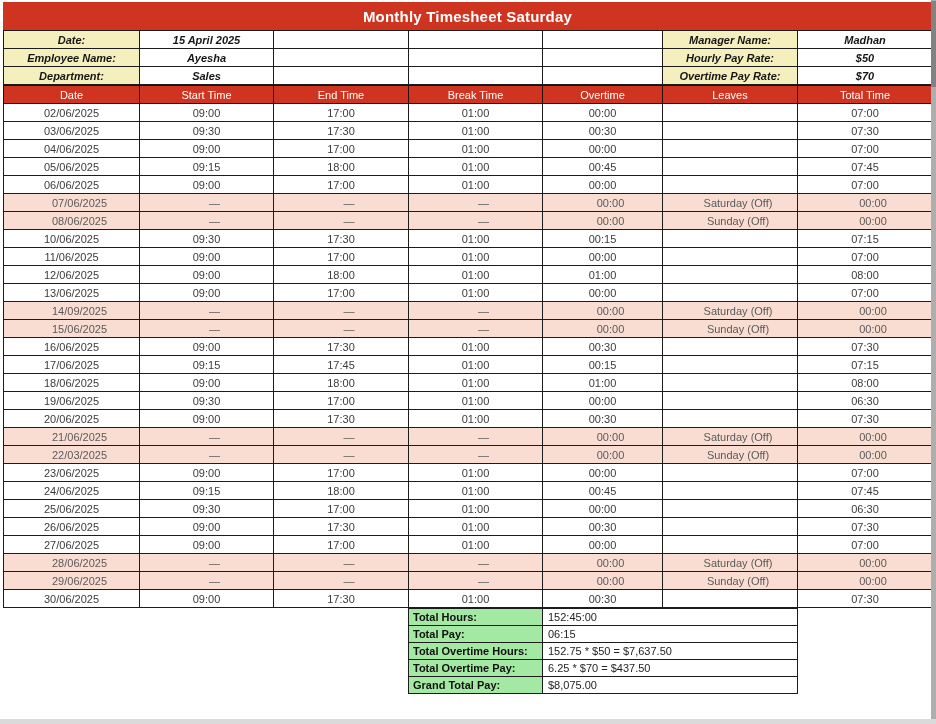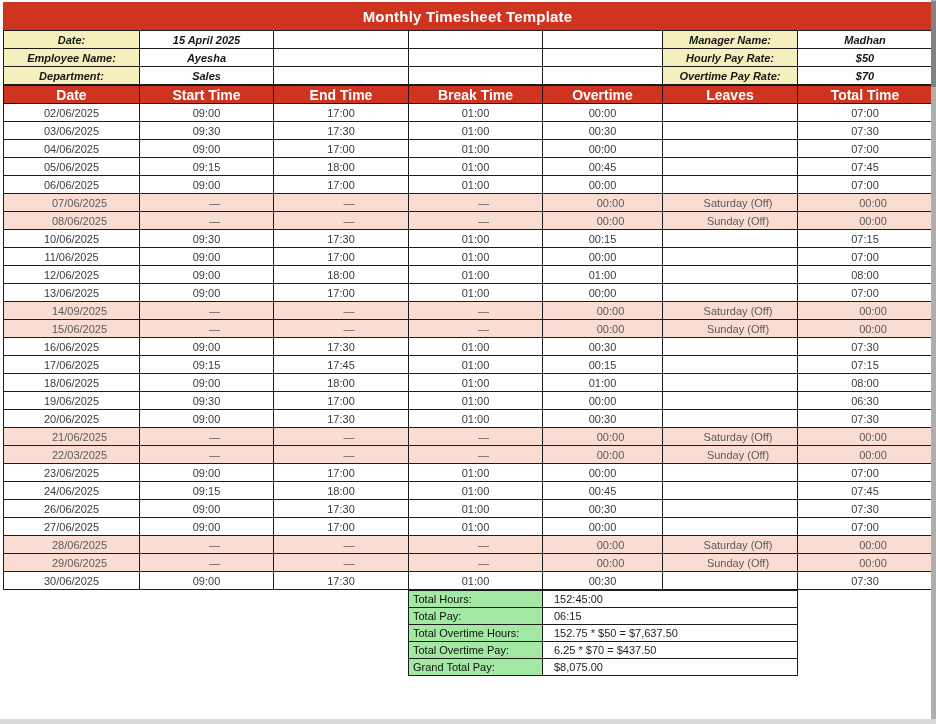--- a/index.html
+++ b/index.html
@@ -16,44 +16,44 @@
   table{border-collapse:collapse;table-layout:fixed;width:929px;}
   col.c1{width:136px}col.c2{width:134px}col.c3{width:135px}col.c4{width:134px}
   col.c5{width:120px}col.c6{width:135px}col.c7{width:135px}
   td,th{
     border:1px solid #1c1c1c;height:17px;padding:0 2px;font-size:11px;
     text-align:center;vertical-align:middle;overflow:hidden;white-space:nowrap;
   }
   .info td{font-weight:bold;color:#161616;font-style:italic;}
   .info td.lbl{background:var(--label_yellow,#F5EFBE);}
   thead th{
-    background:var(--header_red,#CF3420);color:#ffffff;font-size:14px;
-    font-weight:bold;border-color:#2a0c06;margin-left:9px;
+    background:var(--header_red,#CF3420);color:#ffffff;font-size:11px;
+    font-weight:normal;border-color:#2a0c06;margin-left:9px;
   }
   tbody.data td{color:#3b3b3b;background:#ffffff;}
   tbody.data tr.weekend td{background:var(--weekend_pink,#FADDD2);color:#5a5a5a;padding-left:18px;}
   .summary{margin-left:405px;width:389px;}
   .summary col.sc1{width:134px}
   .summary col.sc2{width:255px}
   .summary td{height:16px;}
   .summary td.slbl{
-    background:var(--summary_green,#A3E8A3);font-weight:normal;text-align:left;
+    background:var(--summary_green,#A3E8A3);font-weight:bold;text-align:left;
     padding-left:4px;color:#101010;
   }
-  .summary td.sval{text-align:left;padding-left:11px;color:#242424;font-size:11px;}
+  .summary td.sval{text-align:left;padding-left:5px;color:#242424;font-size:11px;}
   .vscroll{position:absolute;top:0;right:0;width:5px;height:719px;background:#AEAEAE;}
   .vscroll .thumb{position:absolute;top:1px;left:0;width:5px;height:86px;background:#828282;}
   .hscroll{position:absolute;left:0;bottom:0;width:936px;height:5px;background:#DADADA;}
 </style>
 </head>
 <body>
 
 <div class="sheet">
 
-  <div class="titlebar">Monthly Timesheet Template</div>
+  <div class="titlebar">Monthly Timesheet Saturday</div>
 
   <table class="info">
     <colgroup>
         <col class="c1">
         <col class="c2">
         <col class="c3">
         <col class="c4">
         <col class="c5">
         <col class="c6">
         <col class="c7">
@@ -303,20 +303,29 @@
         <tr>
           <td>24/06/2025</td>
           <td>09:15</td>
           <td>18:00</td>
           <td>01:00</td>
           <td>00:45</td>
           <td></td>
           <td>07:45</td>
         </tr>
         <tr>
+          <td>25/06/2025</td>
+          <td>09:30</td>
+          <td>17:00</td>
+          <td>01:00</td>
+          <td>00:00</td>
+          <td></td>
+          <td>06:30</td>
+        </tr>
+        <tr>
           <td>26/06/2025</td>
           <td>09:00</td>
           <td>17:30</td>
           <td>01:00</td>
           <td>00:30</td>
           <td></td>
           <td>07:30</td>
         </tr>
         <tr>
           <td>27/06/2025</td>

